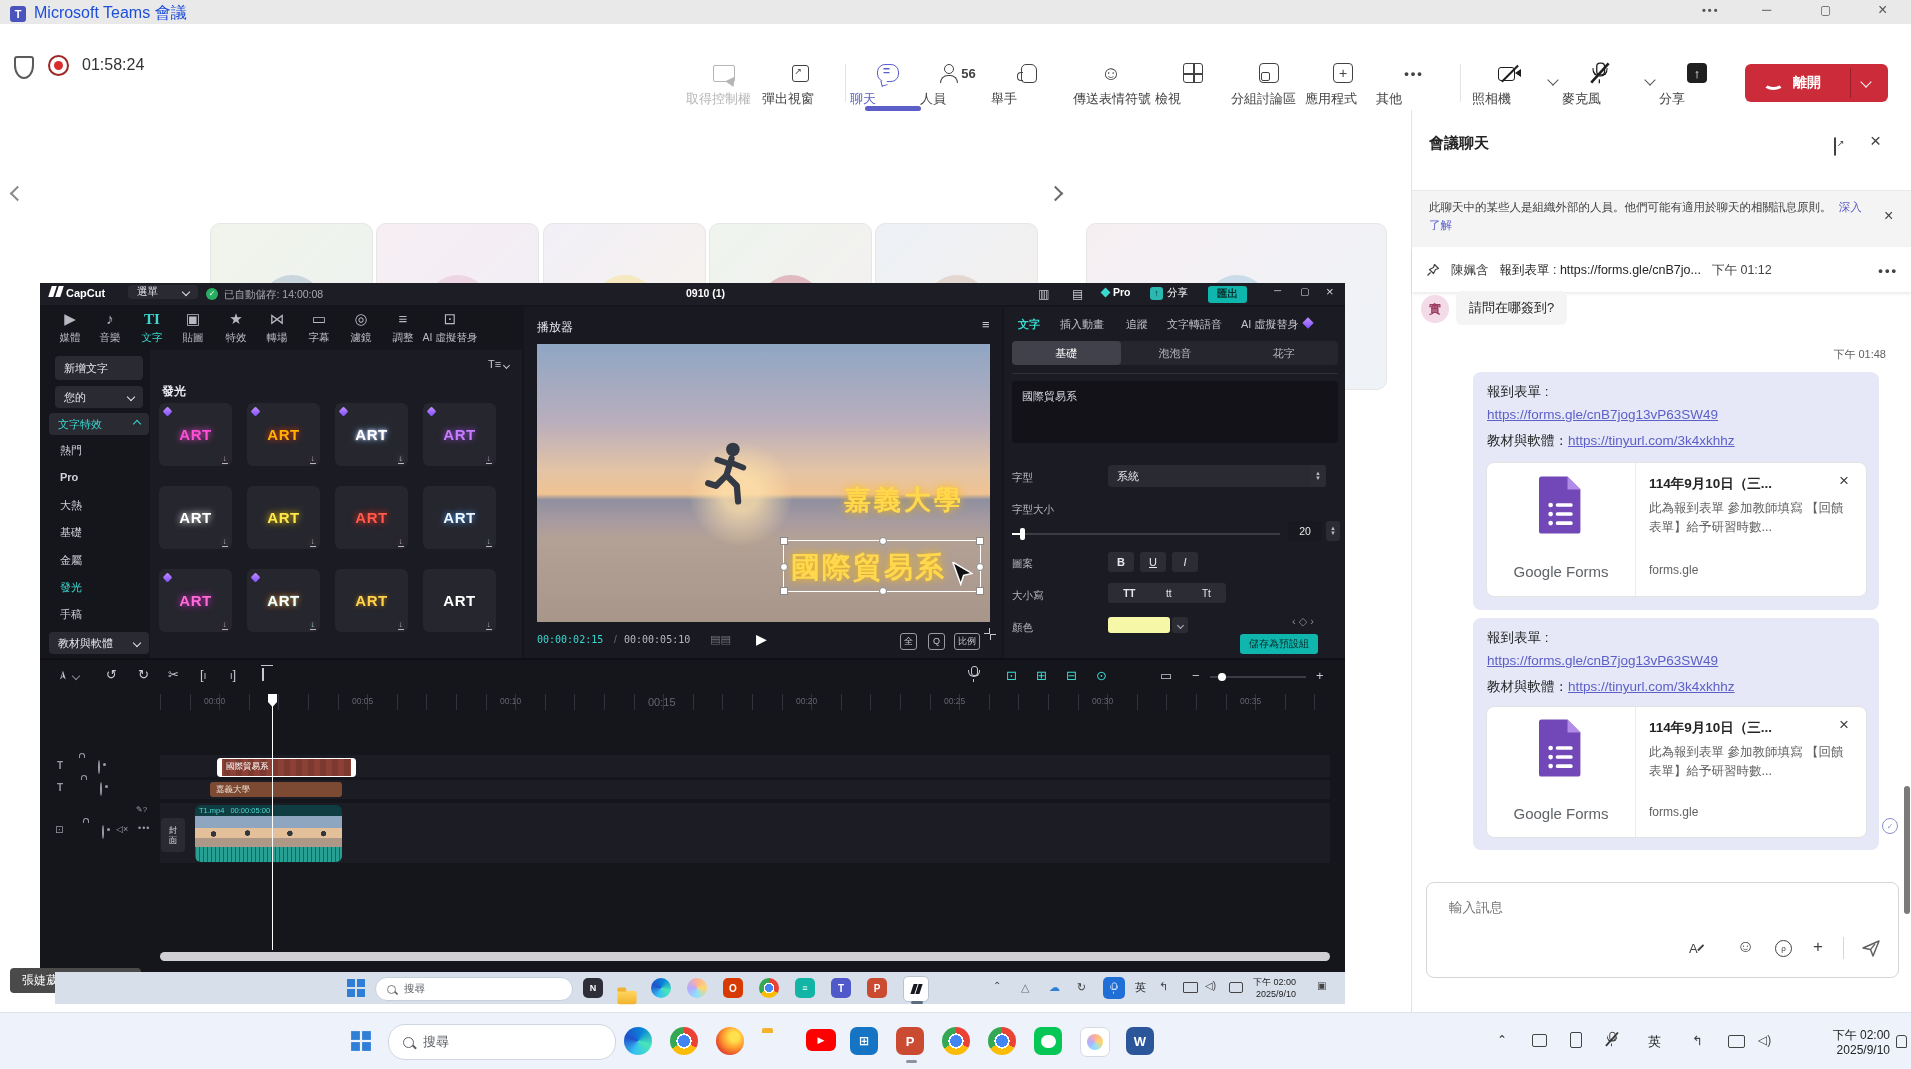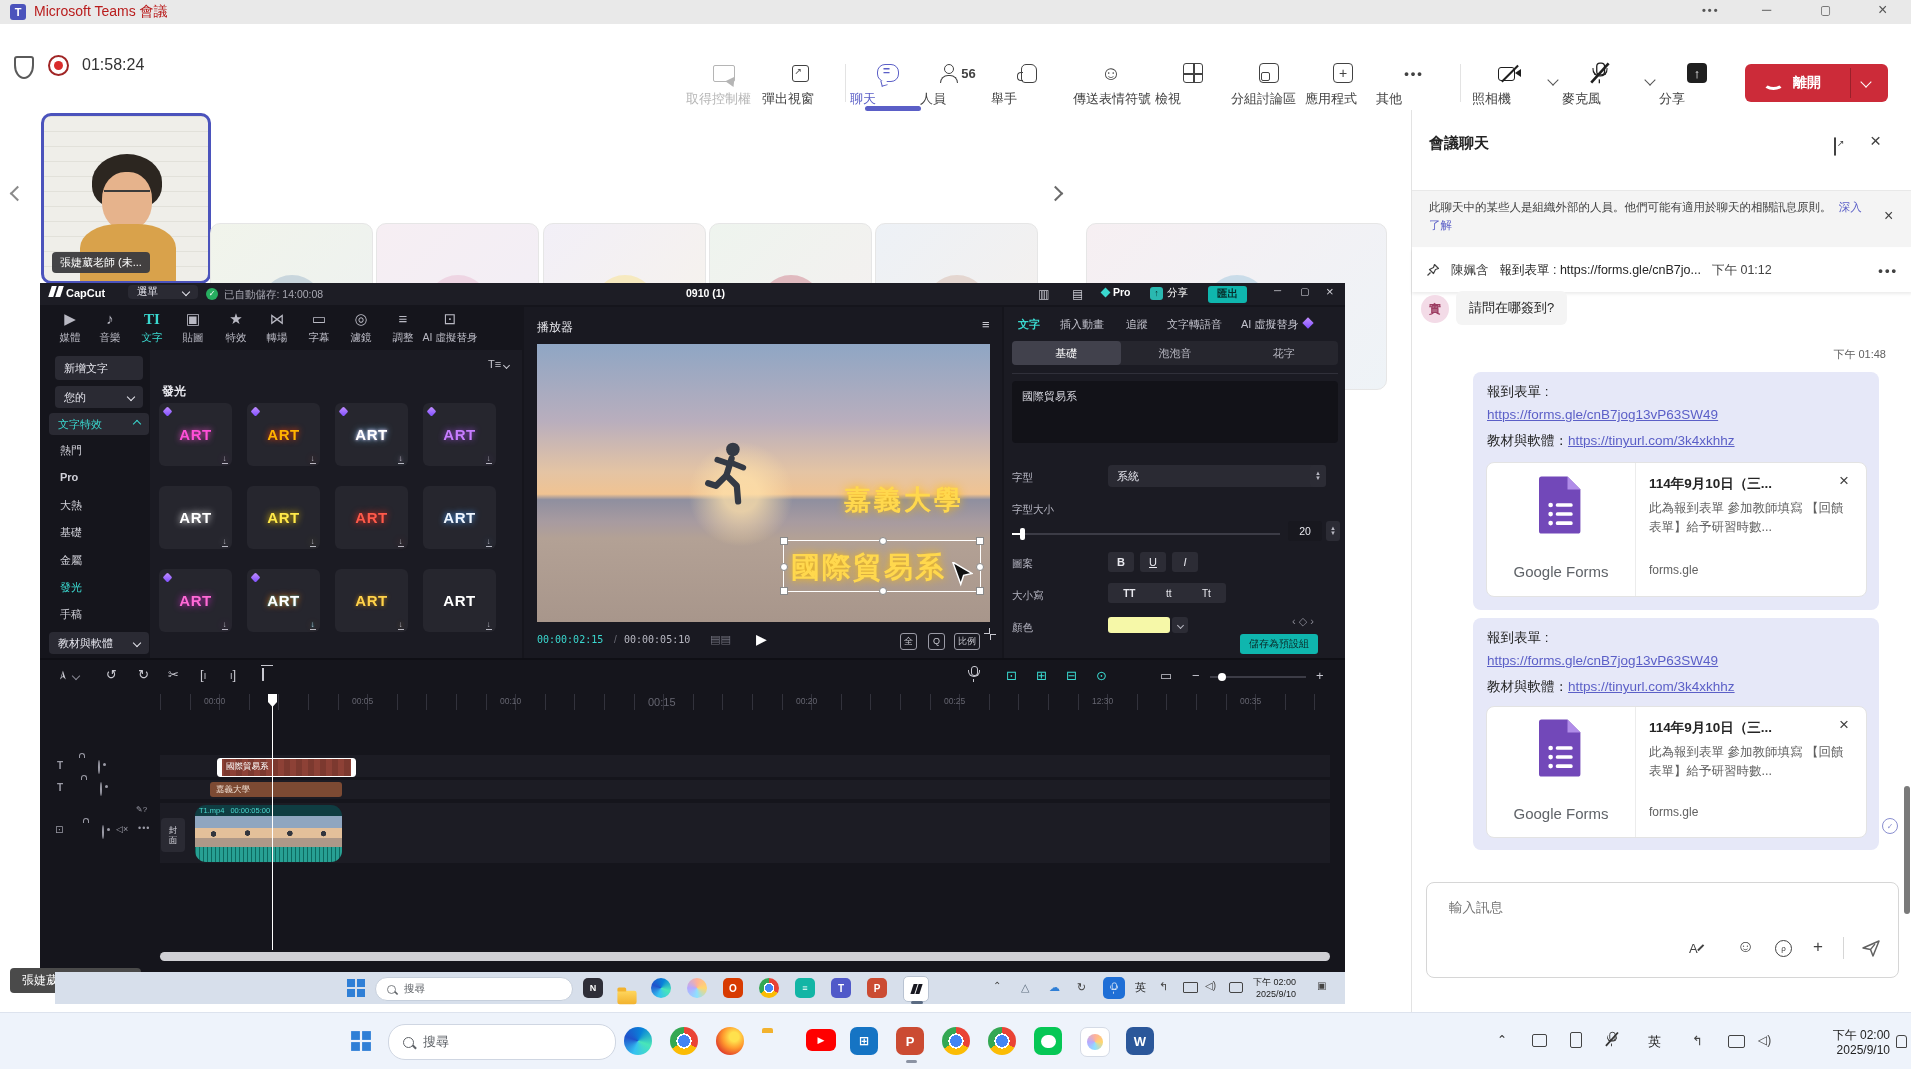--- a/index.html
+++ b/index.html
@@ -110,21 +110,21 @@
   .chatlink{color:#5b5fc7;text-decoration:underline;cursor:pointer}
   .chatinput{border:none;outline:none;font-family:inherit;font-size:13.5px;color:#616161;width:300px;background:transparent}
   .dots3{letter-spacing:2px;font-weight:bold;color:#424242;font-size:13px}
 </style>
 </head>
 <body>
 
 <div class="a" style="left:0;top:0;width:1911px;height:24px;background:#e9e9e9;border-bottom:1px solid #dcdcdc">
   <div class="a fx" style="left:10px;top:3px;gap:8px">
     <span style="width:16px;height:16px;background:#4b53bc;border-radius:3px;color:#fff;font-size:11px;font-weight:bold;display:flex;align-items:center;justify-content:center">T</span>
-    <span style="font-size:14px;color:#b91c1c">Microsoft Teams 會議</span>
+    <span style="font-size:16px;color:#1d4ed8">Microsoft Teams 會議</span>
   </div>
   <span class="a dots3" style="left:1702px;top:4px;font-size:11px;color:#555">•••</span>
   <span class="a" style="left:1762px;top:2px;color:#555;font-size:13px">─</span>
   <span class="a" style="left:1820px;top:3px;color:#555;font-size:12px">▢</span>
   <span class="a" style="left:1878px;top:1px;color:#555;font-size:16px">×</span>
 </div>
 
 <div class="a" style="left:0;top:24px;width:1911px;height:86px;background:#fff;border-bottom:1px solid #ebebeb">
   <span class="a shieldic" style="left:14px;top:32px"></span>
   <span class="a rec" style="left:48px;top:31px">
@@ -228,29 +228,20 @@
     <span style="font-size:14px;font-weight:bold;margin-left:9px">離開</span>
     <span class="a" style="left:105px;top:4px;width:1px;height:30px;background:rgba(0,0,0,.25)"></span>
     <span class="a chd" style="left:117px;top:14px;color:#fff"></span>
   </div>
 </div>
 
 <div class="a" style="left:0;top:110px;width:1411px;height:172px;background:#fff">
   <span class="a chl" style="left:12px;top:78px"></span>
   <span class="a" style="left:865px;top:-4px;width:56px;height:5px;background:#5b5fc7;border-radius:3px"></span>
 
-  <div class="tile" style="left:41px;width:164px;top:3px;border:3px solid #4b53bc;background:repeating-linear-gradient(0deg,#efeee9 0 14px,#e2e1da 14px 15px)">
-    <div class="a" style="left:48px;top:38px;width:70px;height:56px;background:#2c2620;border-radius:50% 50% 42% 42%"></div>
-    <div class="a" style="left:58px;top:56px;width:50px;height:58px;background:#e6b38c;border-radius:46%"></div>
-    <div class="a" style="left:60px;top:74px;width:46px;height:10px;border-top:2px solid #3a3a3a"></div>
-    <div class="a" style="left:36px;top:108px;width:96px;height:60px;background:#d9a24b;border-radius:40% 40% 0 0"></div>
-    <div class="npill">
-        <span>張婕葳老師 (未...</span>
-      </div>
-  </div>
 
   <div class="tile" style="left:210px;width:161px;background:linear-gradient(135deg,#f1f4eb,#edf1f1)">
     <span class="av" style="background:#c9d6dd;color:#33525c">
         <span>吳</span>
       </span>
     <div class="npill">
         <span>吳楠椒 (未...</span>
       <span class="mic" style="transform:scale(.72)">
           <span class="b1"></span>
           <span class="b2"></span>
@@ -607,21 +598,21 @@
   <span class="a grayic" style="left:1276px;top:385px">+</span>
 
   
   <div class="a" style="left:120px;top:411px;width:1170px;height:16px;background:repeating-linear-gradient(90deg,#34343e 0 1px,transparent 1px 29.6px);opacity:.95">
     <span class="a" style="left:44px;top:2px;font-size:8.5px;color:#6a6a75">00:00</span>
     <span class="a" style="left:192px;top:2px;font-size:8.5px;color:#6a6a75">00:05</span>
     <span class="a" style="left:340px;top:2px;font-size:8.5px;color:#6a6a75">00:10</span>
     <span class="a" style="left:488px;top:2px;font-size:11px;color:#6a6a75">00:15</span>
     <span class="a" style="left:636px;top:2px;font-size:8.5px;color:#6a6a75">00:20</span>
     <span class="a" style="left:784px;top:2px;font-size:8.5px;color:#6a6a75">00:25</span>
-    <span class="a" style="left:932px;top:2px;font-size:8.5px;color:#6a6a75">12:30</span>
+    <span class="a" style="left:932px;top:2px;font-size:8.5px;color:#6a6a75">00:30</span>
     <span class="a" style="left:1080px;top:2px;font-size:8.5px;color:#6a6a75">00:35</span>
   </div>
 
   
   <div class="a" style="left:120px;top:472px;width:1170px;height:22px;background:#1c1c24"></div>
   <div class="a" style="left:120px;top:497px;width:1170px;height:19px;background:#1c1c24"></div>
   <div class="a" style="left:120px;top:520px;width:1170px;height:60px;background:#1c1c24"></div>
 
   
   <span class="a" style="left:17px;top:477px;color:#9a9aa5;font-size:10px;font-weight:bold">T</span>
@@ -644,21 +635,21 @@
 
   
   <div class="a" style="left:177px;top:475px;width:137px;height:17px;background:repeating-linear-gradient(90deg,#8d4136 0 6px,#7c392f 6px 12px);border:1.4px solid #fff;border-radius:3px">
     <span class="a" style="left:0;top:0;bottom:0;width:4px;background:#fff"></span>
     <span class="a" style="right:0;top:0;bottom:0;width:4px;background:#fff"></span>
     <span class="a" style="left:8px;top:2px;font-size:8.5px;color:#fff">國際貿易系</span>
   </div>
   <div class="a" style="left:170px;top:499px;width:132px;height:15px;background:#7c4a33;border-radius:3px">
     <span class="a" style="left:6px;top:2px;font-size:8.5px;color:#efdfd2">嘉義大學</span>
   </div>
-  <div class="a" style="left:155px;top:522px;width:147px;height:57px;border-radius:11px;overflow:hidden">
+  <div class="a" style="left:155px;top:522px;width:147px;height:57px;border-radius:6px;overflow:hidden">
     <div class="a fx" style="left:0;top:0;right:0;height:11px;background:#0f3d42;gap:6px;padding-left:4px">
       <span style="font-size:7.5px;color:#4ad8cf">T1.mp4</span>
       <span style="font-size:7.5px;color:#4ad8cf">00:00:05:00</span>
     </div>
     <div class="a fx" style="left:0;top:11px;right:0;height:31px">
       <span style="flex:1;height:100%;background:radial-gradient(circle at 50% 58%,#32363e 0 2.5px,transparent 3px),linear-gradient(180deg,#8fa6c0 0 38%,#e3c09a 38% 72%,#ad9888 72%)"></span>
       <span style="flex:1;height:100%;background:radial-gradient(circle at 42% 55%,#32363e 0 2.5px,transparent 3px),linear-gradient(180deg,#8fa6c0 0 38%,#e3c09a 38% 72%,#ad9888 72%)"></span>
       <span style="flex:1;height:100%;background:radial-gradient(circle at 58% 56%,#32363e 0 2.5px,transparent 3px),linear-gradient(180deg,#8fa6c0 0 38%,#e3c09a 38% 72%,#ad9888 72%)"></span>
       <span style="flex:1;height:100%;background:radial-gradient(circle at 50% 57%,#32363e 0 2.5px,transparent 3px),linear-gradient(180deg,#8fa6c0 0 38%,#e3c09a 38% 72%,#ad9888 72%)"></span>
     </div>

